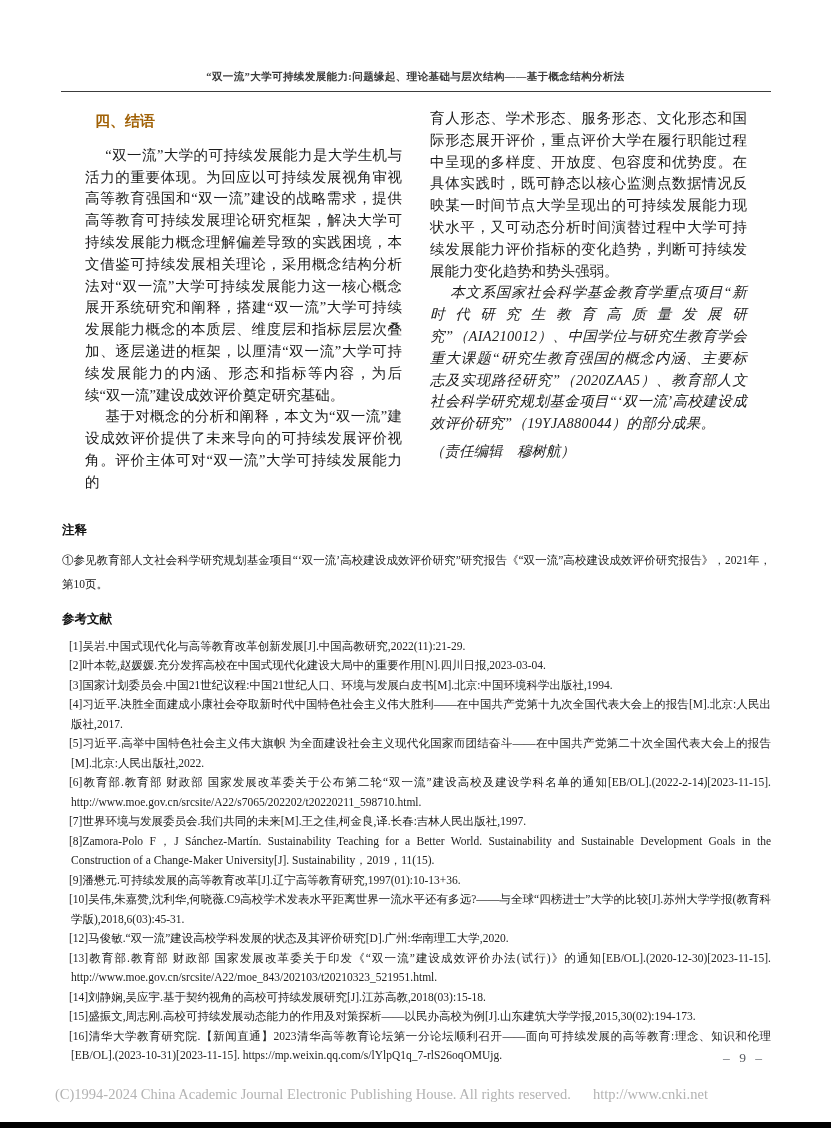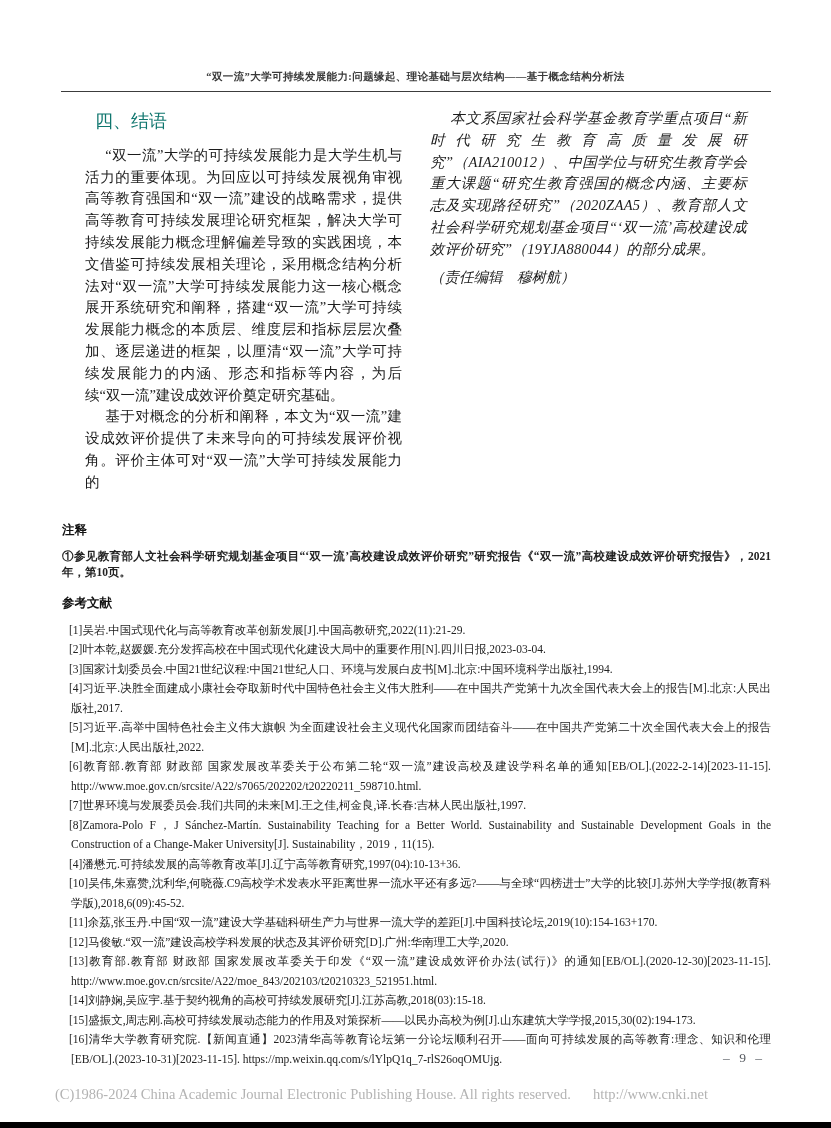--- a/index.html
+++ b/index.html
@@ -35,24 +35,24 @@
   }
   .col{
     width:317px;
     font-size:14.5px;
     line-height:21.8px;
     text-align:justify;
     text-justify:inter-ideograph;
     color:#1c1c1c;
   }
   .section-heading{
-    font-size:18px;
-    font-weight:normal;
+    font-size:15px;
+    font-weight:bold;
     margin:3px 0 12px 10px;
-    color:#0f766e;
+    color:#a16207;
   }
   .body-p{margin:0;}
   .indent{text-indent:1.4em;}
   .funding{
     font-style:italic;
     letter-spacing:0.3px;
   }
   .editor-credit{
     margin:6px 2px 0 0;
     text-align:left;
@@ -62,24 +62,23 @@
   .notes{margin:28px 60px 0 62px;}
   .minor-heading{
     font-size:12.5px;
     font-weight:bold;
     margin:0 0 9px 0;
     color:#111;
   }
   .note-item{
     margin:0;
     font-size:11.5px;
-    line-height:16px;
+    line-height:24px;
     text-align:justify;
     color:#222;
-    font-weight:bold;
   }
   
   .references{margin:15px 60px 0 62px;}
   .ref-list{margin:0;padding:0;}
   .ref-item{
     margin:0;
     font-size:11.5px;
     line-height:19.5px;
     text-align:justify;
     color:#222;
@@ -123,20 +122,21 @@
   </header>
 
   <main class="columns">
     <div class="col">
       <h2 class="section-heading">四、结语</h2>
       <p class="body-p indent">“双一流”大学的可持续发展能力是大学生机与活力的重要体现。为回应以可持续发展视角审视高等教育强国和“双一流”建设的战略需求，提供高等教育可持续发展理论研究框架，解决大学可持续发展能力概念理解偏差导致的实践困境，本文借鉴可持续发展相关理论，采用概念结构分析法对“双一流”大学可持续发展能力这一核心概念展开系统研究和阐释，搭建“双一流”大学可持续发展能力概念的本质层、维度层和指标层层次叠加、逐层递进的框架，以厘清“双一流”大学可持续发展能力的内涵、形态和指标等内容，为后续“双一流”建设成效评价奠定研究基础。</p>
       <p class="body-p indent">基于对概念的分析和阐释，本文为“双一流”建设成效评价提供了未来导向的可持续发展评价视角。评价主体可对“双一流”大学可持续发展能力的</p>
     </div>
 
     <div class="col">
+      <p class="body-p">育人形态、学术形态、服务形态、文化形态和国际形态展开评价，重点评价大学在履行职能过程中呈现的多样度、开放度、包容度和优势度。在具体实践时，既可静态以核心监测点数据情况反映某一时间节点大学呈现出的可持续发展能力现状水平，又可动态分析时间演替过程中大学可持续发展能力评价指标的变化趋势，判断可持续发展能力变化趋势和势头强弱。</p>
       <p class="body-p funding indent">本文系国家社会科学基金教育学重点项目“新时代研究生教育高质量发展研究”（AIA210012）、中国学位与研究生教育学会重大课题“研究生教育强国的概念内涵、主要标志及实现路径研究”（2020ZAA5）、教育部人文社会科学研究规划基金项目“‘双一流’高校建设成效评价研究”（19YJA880044）的部分成果。</p>
       <p class="editor-credit">（责任编辑　穆树航）</p>
     </div>
   </main>
 
   <section class="notes">
     <h3 class="minor-heading">注释</h3>
     <div>
         <p class="note-item">①参见教育部人文社会科学研究规划基金项目“‘双一流’高校建设成效评价研究”研究报告《“双一流”高校建设成效评价研究报告》，2021年，第10页。</p>
       </div>
@@ -146,32 +146,31 @@
     <h3 class="minor-heading">参考文献</h3>
     <div class="ref-list">
         <p class="ref-item">[1]吴岩.中国式现代化与高等教育改革创新发展[J].中国高教研究,2022(11):21-29.</p>
         <p class="ref-item">[2]叶本乾,赵媛媛.充分发挥高校在中国式现代化建设大局中的重要作用[N].四川日报,2023-03-04.</p>
         <p class="ref-item">[3]国家计划委员会.中国21世纪议程:中国21世纪人口、环境与发展白皮书[M].北京:中国环境科学出版社,1994.</p>
         <p class="ref-item">[4]习近平.决胜全面建成小康社会夺取新时代中国特色社会主义伟大胜利——在中国共产党第十九次全国代表大会上的报告[M].北京:人民出版社,2017.</p>
         <p class="ref-item">[5]习近平.高举中国特色社会主义伟大旗帜 为全面建设社会主义现代化国家而团结奋斗——在中国共产党第二十次全国代表大会上的报告[M].北京:人民出版社,2022.</p>
         <p class="ref-item">[6]教育部.教育部 财政部 国家发展改革委关于公布第二轮“双一流”建设高校及建设学科名单的通知[EB/OL].(2022-2-14)[2023-11-15]. http://www.moe.gov.cn/srcsite/A22/s7065/202202/t20220211_598710.html.</p>
         <p class="ref-item">[7]世界环境与发展委员会.我们共同的未来[M].王之佳,柯金良,译.长春:吉林人民出版社,1997.</p>
         <p class="ref-item">[8]Zamora-Polo F，J Sánchez-Martín. Sustainability Teaching for a Better World. Sustainability and Sustainable Development Goals in the Construction of a Change-Maker University[J]. Sustainability，2019，11(15).</p>
-        <p class="ref-item">[4]潘懋元.可持续发展的高等教育改革[J].辽宁高等教育研究,1997(04):10-13+36.</p>
-        <p class="ref-item">[10]吴伟,朱嘉赞,沈利华,何晓薇.C9高校学术发表水平距离世界一流水平还有多远?——与全球“四榜进士”大学的比较[J].苏州大学学报(教育科学版),2018,6(09):45-52.</p>
-        <p class="ref-item">[11]余荔,张玉丹.中国“双一流”建设大学基础科研生产力与世界一流大学的差距[J].中国科技论坛,2019(10):154-163+170.</p>
+        <p class="ref-item">[9]潘懋元.可持续发展的高等教育改革[J].辽宁高等教育研究,1997(01):10-13+36.</p>
+        <p class="ref-item">[10]吴伟,朱嘉赞,沈利华,何晓薇.C9高校学术发表水平距离世界一流水平还有多远?——与全球“四榜进士”大学的比较[J].苏州大学学报(教育科学版),2018,6(03):45-31.</p>
         <p class="ref-item">[12]马俊敏.“双一流”建设高校学科发展的状态及其评价研究[D].广州:华南理工大学,2020.</p>
         <p class="ref-item">[13]教育部.教育部 财政部 国家发展改革委关于印发《“双一流”建设成效评价办法(试行)》的通知[EB/OL].(2020-12-30)[2023-11-15]. http://www.moe.gov.cn/srcsite/A22/moe_843/202103/t20210323_521951.html.</p>
         <p class="ref-item">[14]刘静娴,吴应宇.基于契约视角的高校可持续发展研究[J].江苏高教,2018(03):15-18.</p>
         <p class="ref-item">[15]盛振文,周志刚.高校可持续发展动态能力的作用及对策探析——以民办高校为例[J].山东建筑大学学报,2015,30(02):194-173.</p>
         <p class="ref-item">[16]清华大学教育研究院.【新闻直通】2023清华高等教育论坛第一分论坛顺利召开——面向可持续发展的高等教育:理念、知识和伦理[EB/OL].(2023-10-31)[2023-11-15]. https://mp.weixin.qq.com/s/lYlpQ1q_7-rlS26oqOMUjg.</p>
       </div>
   </section>
 
   <div class="page-number">– 9 –</div>
 
   <footer class="copyright">
-    <span>(C)1986-2024 China Academic Journal Electronic Publishing House. All rights reserved.</span><span class="site">http://www.cnki.net</span>
+    <span>(C)1994-2024 China Academic Journal Electronic Publishing House. All rights reserved.</span><span class="site">http://www.cnki.net</span>
   </footer>
 
   <div class="bottom-bar"></div>
 
 </div>
 
 </body></html>

